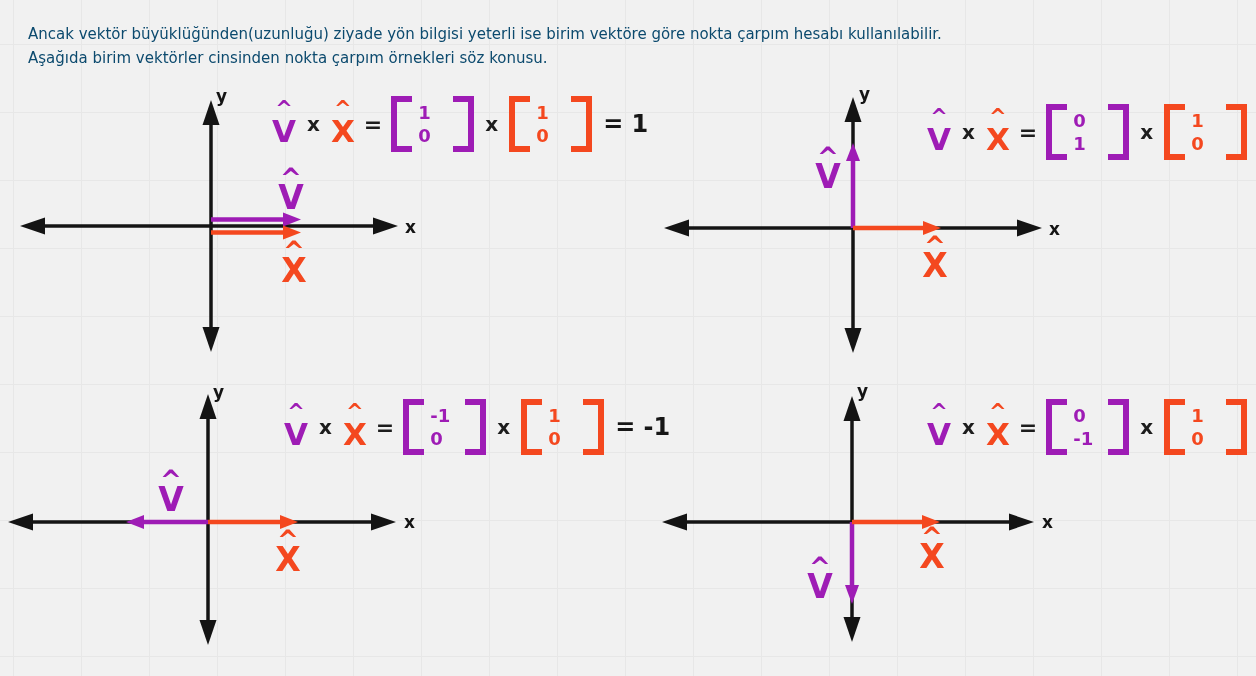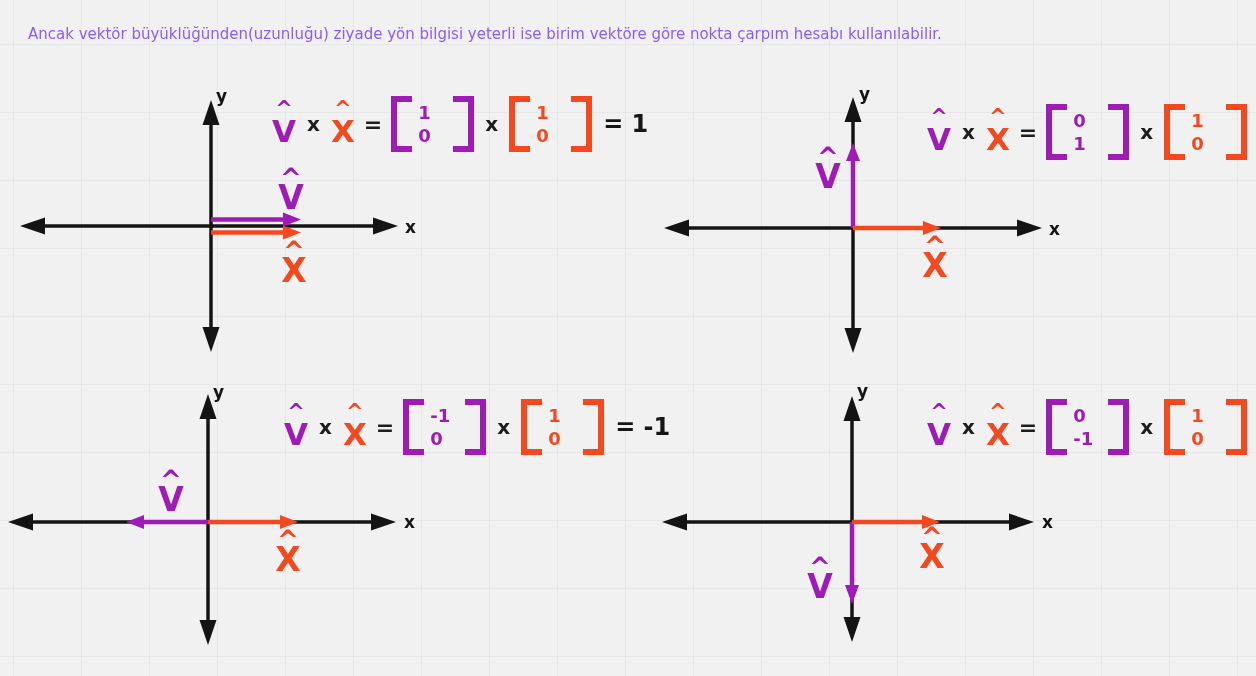--- a/index.html
+++ b/index.html
@@ -5,21 +5,21 @@
   html,body{margin:0;padding:0;}
   body{
     width:1256px;height:676px;position:relative;overflow:hidden;
     font-family:"DejaVu Sans","Liberation Sans",sans-serif;
     background-color:#f1f1f1;
     background-image:linear-gradient(#e7e7e7 1px,transparent 1px),
                      linear-gradient(90deg,#e7e7e7 1px,transparent 1px);
     background-size:68px 68px;
     background-position:13px 44px;
   }
-  .header{position:absolute;left:28px;top:22px;font-size:15px;line-height:24px;color:#8b5cf6;}
+  .header{position:absolute;left:28px;top:22px;font-size:15px;line-height:24px;color:#0c4a6e;}
   .panel{position:absolute;}
   .panel svg{position:absolute;left:0;top:0;}
   .axis{stroke:#141414;stroke-width:3.5;}
   .ah{fill:#141414;}
   .vec-p{stroke:#9E1CB5;stroke-width:4.5;}
   .vh-p{fill:#9E1CB5;}
   .vec-o{stroke:#F4481F;stroke-width:4.5;}
   .vh-o{fill:#F4481F;}
   .axlab{font-size:17px;font-weight:800;fill:#141414;}
   .svg-letter{font-size:33px;font-weight:800;}
@@ -39,20 +39,21 @@
   .br.l{border-left:6px solid currentColor;border-top:6px solid currentColor;border-bottom:6px solid currentColor;}
   .br.r{border-right:6px solid currentColor;border-top:6px solid currentColor;border-bottom:6px solid currentColor;}
   .vals{display:flex;flex-direction:column;justify-content:center;padding:0 13px 0 6px;font-size:18px;font-weight:700;line-height:23px;min-width:22px;}
   .result{font-size:24px;font-weight:800;color:#161616;margin-left:2px;white-space:nowrap;}
 </style>
 </head>
 <body>
 
 <div class="header">
   <div>Ancak vektör büyüklüğünden(uzunluğu) ziyade yön bilgisi yeterli ise birim vektöre göre nokta çarpım hesabı kullanılabilir.</div>
+  <div>Aşağıda birim vektörler cinsinden nokta çarpım örnekleri söz konusu.</div>
 </div>
 
 <div class="panel" style="left:0;top:85px;width:620px;height:295px;">
   <svg width="620" height="295" viewBox="0 0 620 295">
     <line class="axis" x1="40" y1="141" x2="378" y2="141"></line>
     <polygon class="ah" points="20,141 45,132.5 45,149.5"></polygon>
     <polygon class="ah" points="398,141 373,132.5 373,149.5"></polygon>
     <line class="axis" x1="211" y1="34" x2="211" y2="248"></line>
     <polygon class="ah" points="211,15 202.5,40 219.5,40"></polygon>
     <polygon class="ah" points="211,267 202.5,242 219.5,242"></polygon>

